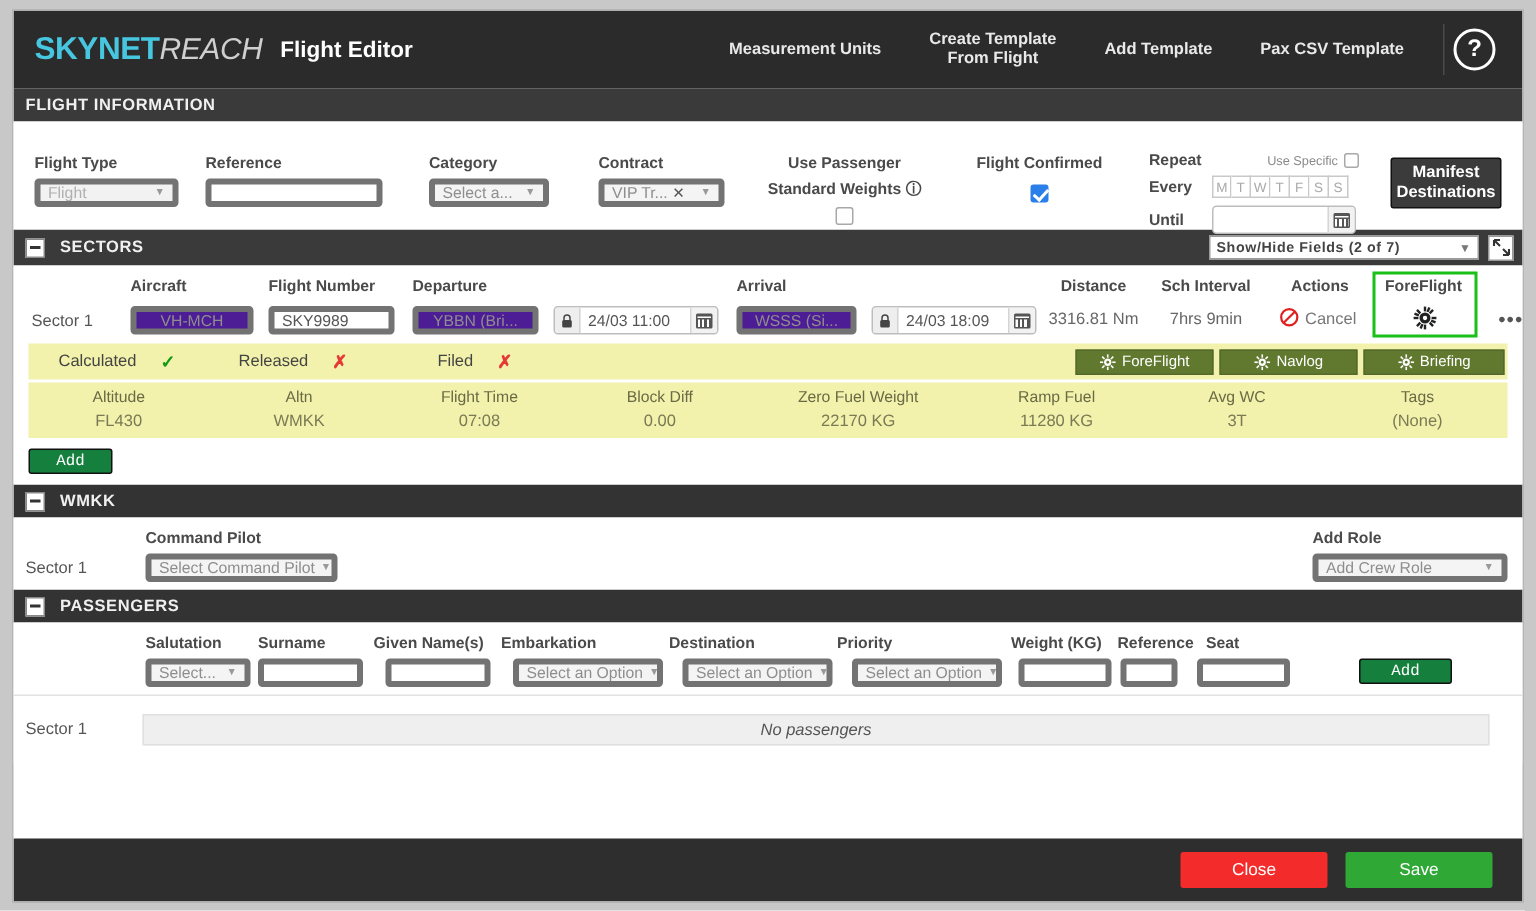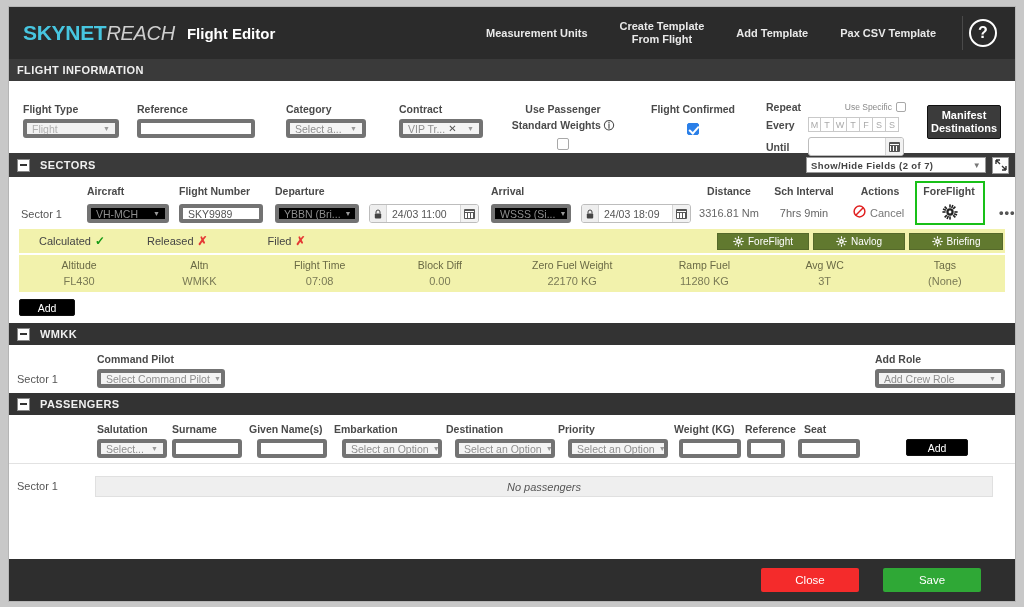--- a/index.html
+++ b/index.html
@@ -51,21 +51,21 @@
   .fld { position:absolute; }
   .lbl { font-size:10.5px; font-weight:bold; color:#4a4a4a; margin-bottom:4px;
          white-space:nowrap; }
   .lbl.ctr { text-align:center; }
   .sel, .txt {
     height:19px; border:4px solid #737373; border-radius:3px; background:#fff;
     font-size:10.5px; color:#555; display:flex; align-items:center; padding:0 5px;
     white-space:nowrap; overflow:hidden;
   }
   .sel { background:#f4f4f4; color:#8e8e8e; }
-  .sel.light { background:#000000; }
+  .sel.light { background:#4c1d95;flex-direction:column; }
   .sel .car { margin-left:auto; font-size:7px; color:#999; padding-left:4px; }
   .sel .xs { color:#555; font-size:10px; padding:0 3px; }
   .sel.disabled { background:#f2f2f2; color:#b0b0b0; }
   .txt { background:#fff; }
 
   .cbx { width:12px; height:12px; border:1px solid #a8a8a8; background:#fff;
          border-radius:2px; display:block; }
   .cbx.on { background:#2a7fe8; border-color:#2a7fe8; position:relative; }
   .cbx.on::after { content:""; position:absolute; left:3px; top:0px; width:4px; height:8px;
                    border:solid #fff; border-width:0 2px 2px 0; transform:rotate(42deg); }
@@ -93,42 +93,42 @@
              justify-content:center; text-align:center; line-height:13px; cursor:pointer; }
 
   
   .sectorbody { position:relative; background:#fff; height:78px; }
   .ylband { position:absolute; left:10px; right:10px; background:#f2f2ac; }
   .ybtn { height:17px; background:#61792f; color:#fff; font-size:10px; display:flex;
           align-items:center; justify-content:center; gap:4px; border:1px solid #55692a;
           cursor:pointer; }
   .gear { display:inline-block; width:11px; height:11px; }
 
-  .statline { font-size:11px; color:#444; display:flex; align-items:center; gap:4px; }
+  .statline { font-size:11px; color:#444; display:flex; align-items:center; gap:16px; }
   .tick { color:#159a15; font-weight:bold; font-size:12px; }
   .cross { color:#e53935; font-weight:bold; font-size:12px; }
 
   .hdcol { font-size:10.5px; font-weight:bold; color:#4a4a4a; text-align:center; }
   .vcol { font-size:11px; color:#666; text-align:center; }
 
   .ffbox { position:absolute; border:2px solid #18c018; }
 
   
   .rowlabel { font-size:11px; color:#555; }
 
-  .addbtn { background:#000000; color:#fff; font-size:10.5px; border:1px solid #111;
+  .addbtn { background:#15803d; color:#fff; font-size:10.5px; border:1px solid #111;
             border-radius:2px; height:17px; display:flex; align-items:center;
-            justify-content:center; cursor:pointer; }
+            justify-content:center; cursor:pointer;font-family:Liberation Mono, monospace; }
 
   .nopax { position:absolute; left:86px; right:22px; height:21px; background:#efefef;
            border:1px solid #e0e0e0; display:flex; align-items:center; justify-content:center;
            font-size:11px; color:#555; font-style:italic; }
 
   .footer { position:absolute; left:0; right:0; bottom:0; height:42px; background:#2e2e2e;
-            display:flex; align-items:center; justify-content:flex-end; padding-right:34px; gap:24px; }
+            display:flex; align-items:center; justify-content:flex-end; padding-right:20px; gap:12px; }
   .fbtn { width:98px; height:24px; display:flex; align-items:center; justify-content:center;
           color:#fff; font-size:11.5px; border-radius:2px; cursor:pointer; }
   .fbtn.close { background:#f42b2b; }
   .fbtn.save { background:#2fa836; }
 
   .dots { letter-spacing:1px; color:#555; font-size:13px; font-weight:bold; cursor:pointer; }
   .hsep { position:absolute; left:0; right:0; height:1px; background:#e2e2e2; }
 </style>
 </head>
 <body>

